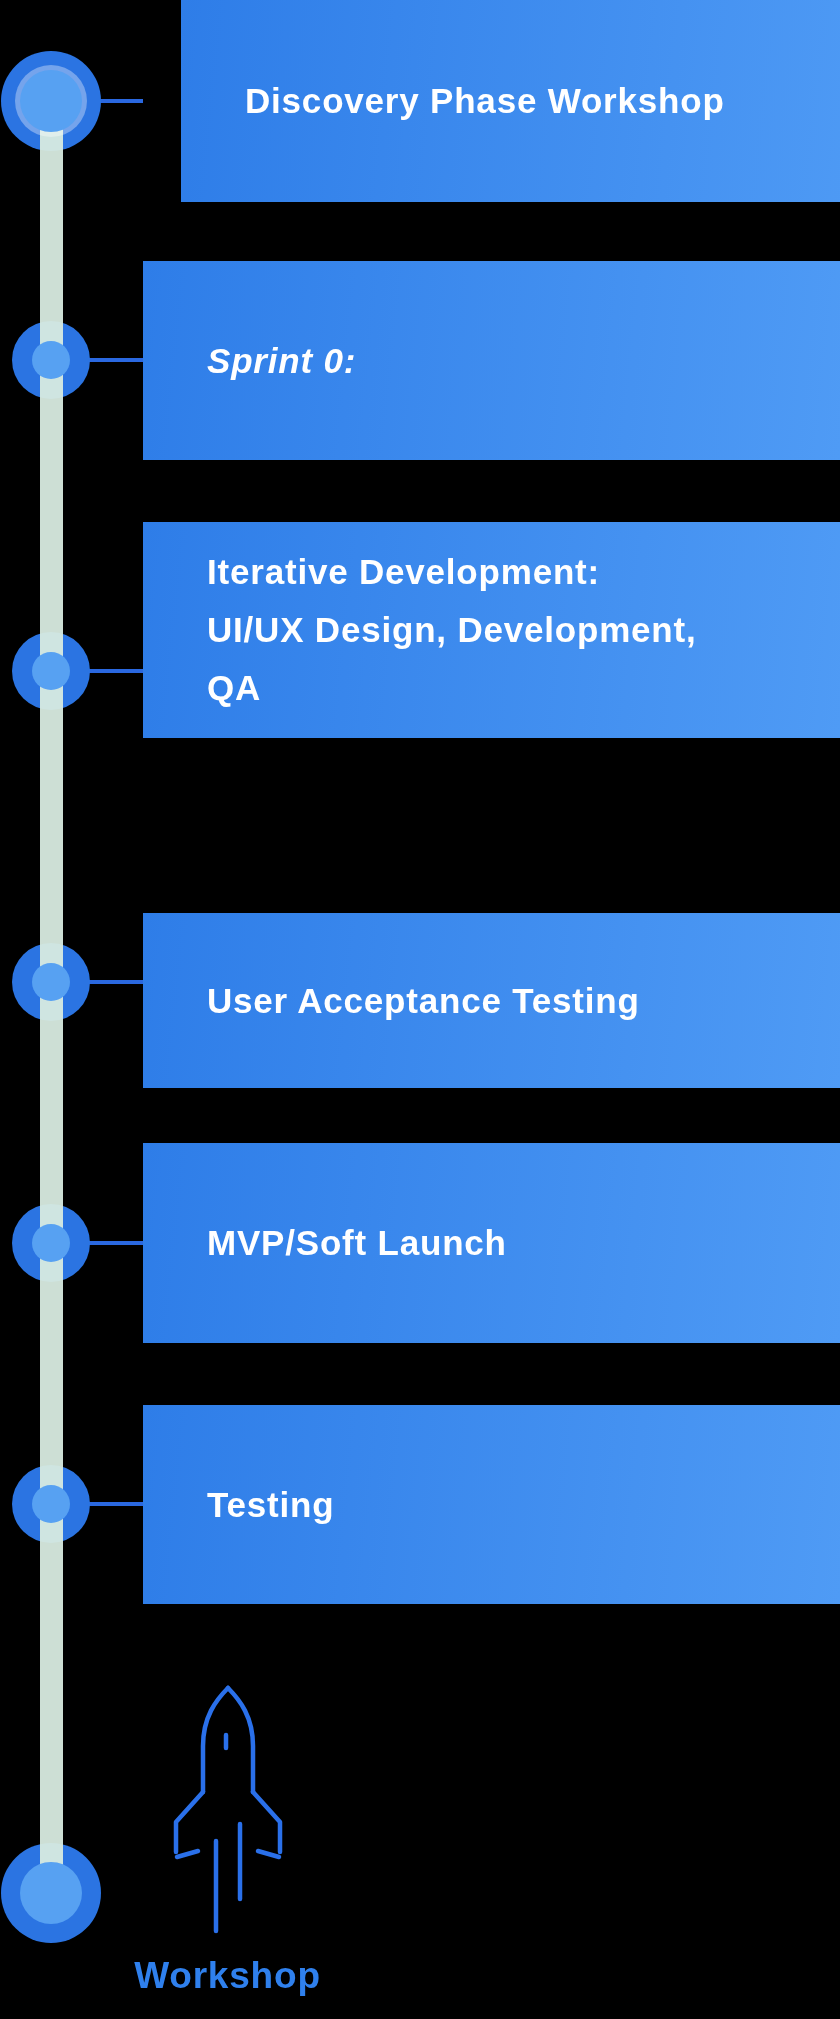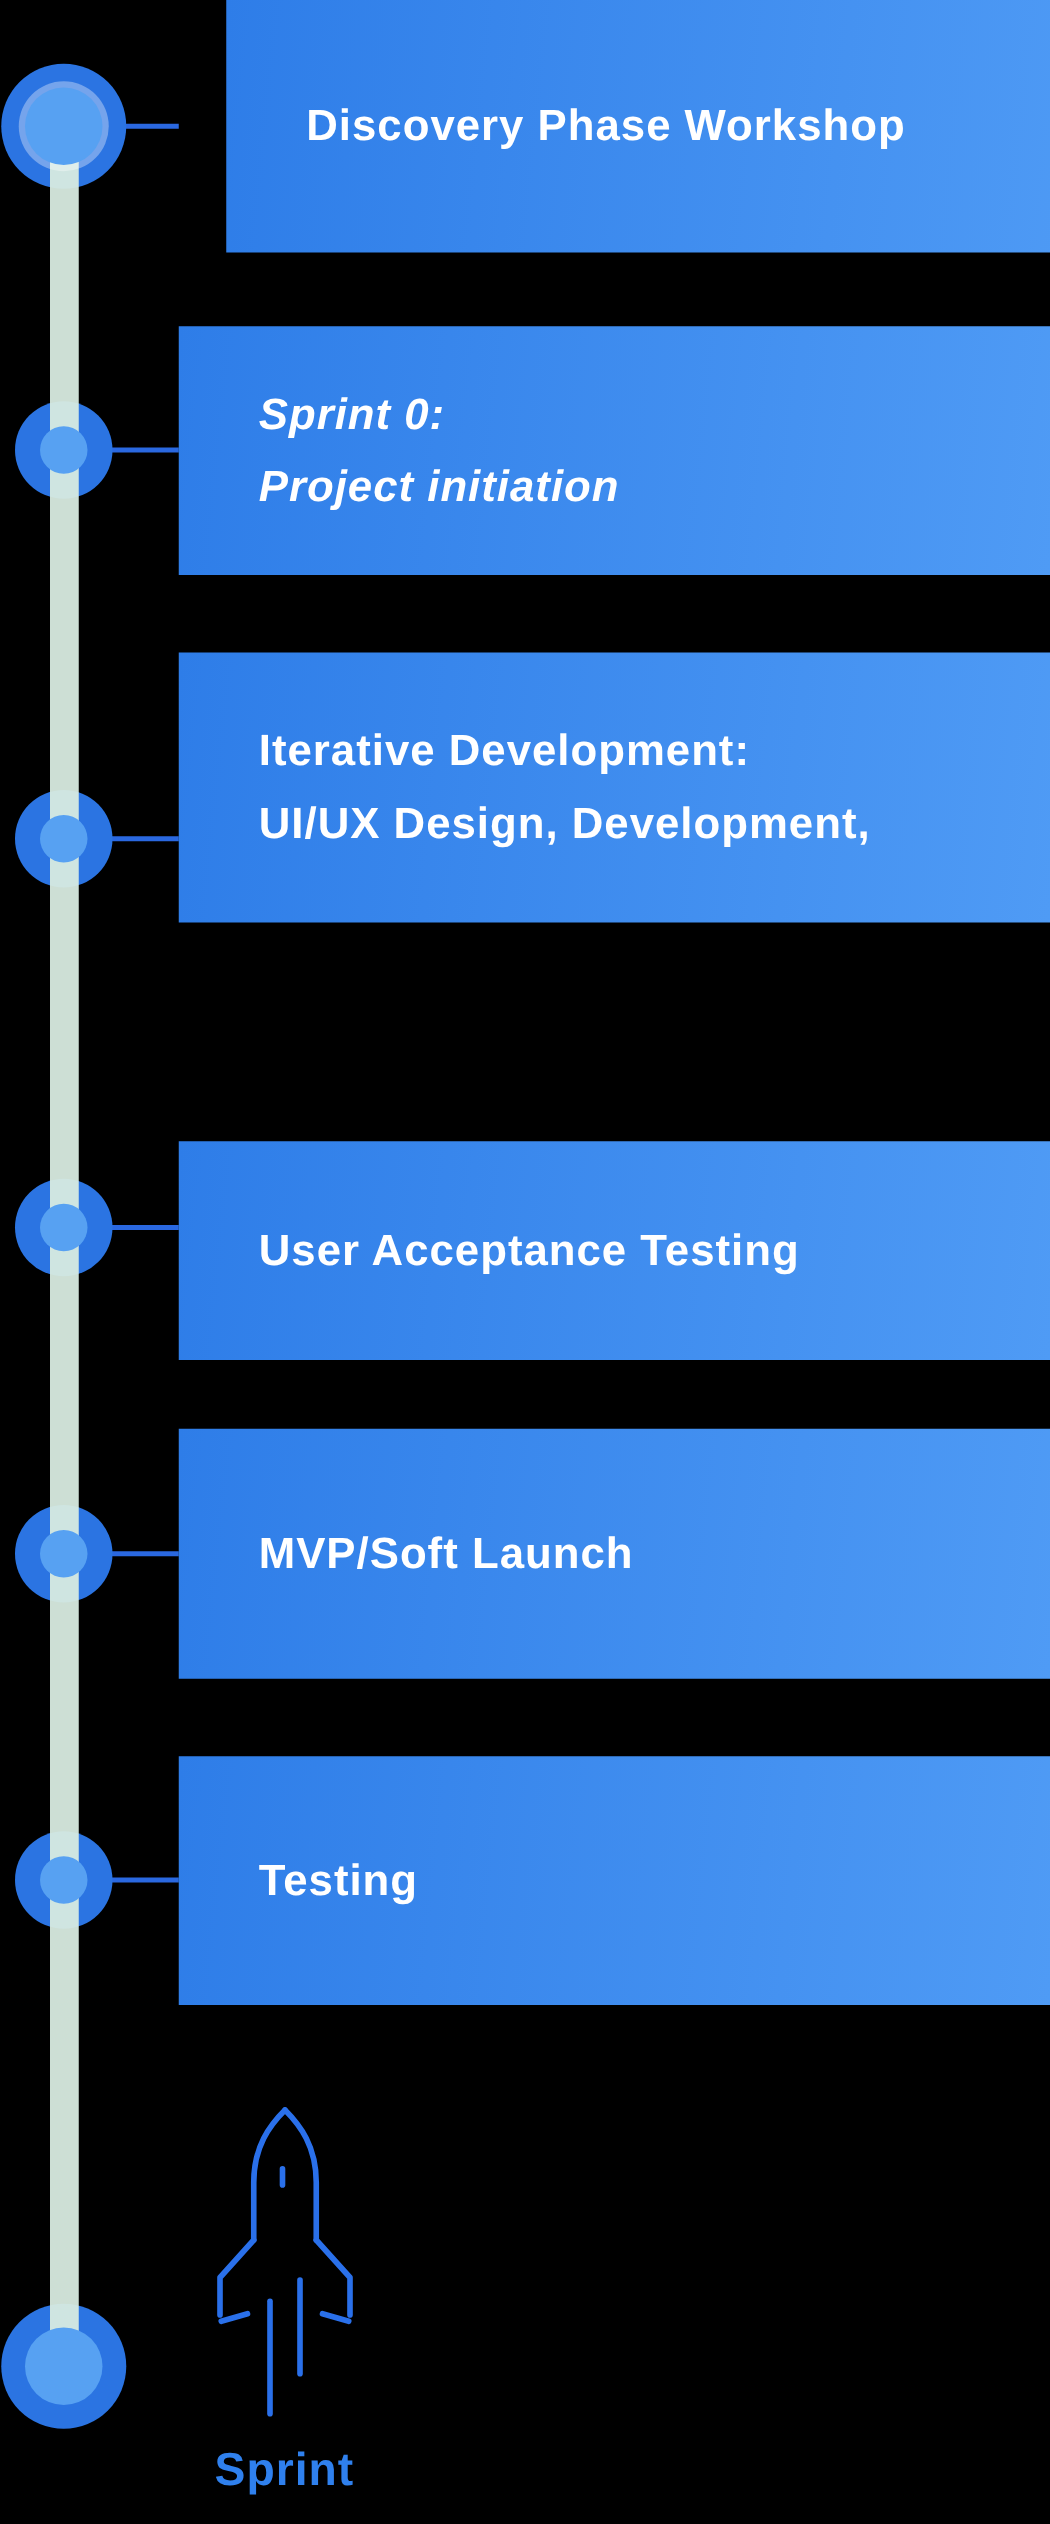--- a/index.html
+++ b/index.html
@@ -90,26 +90,26 @@
 <div class="node-inner mid-inner n5-inner"></div>
 <div class="node-inner mid-inner n6-inner"></div>
 <div class="node-inner n7-inner"></div>
 
 <div class="card card1">
   <div class="line">Discovery Phase Workshop</div>
 </div>
 
 <div class="card card2">
   <div class="line">Sprint 0:</div>
-  <div class="line">Project initiation</div>
 </div>
 
 <div class="card card3">
   <div class="line">Iterative Development:</div>
   <div class="line">UI/UX Design, Development,</div>
+  <div class="line">QA</div>
 </div>
 
 <div class="card card4">
   <div class="line">User Acceptance Testing</div>
 </div>
 
 <div class="card card5">
   <div class="line">MVP/Soft Launch</div>
 </div>
 
@@ -127,13 +127,13 @@
   <path d="M33 108 L 6 138 L 6 168"></path>
   <path d="M83 108 L 110 138 L 110 168"></path>
 
   <path d="M7 173 L 28 167"></path>
   <path d="M109 173 L 88 167"></path>
 
   <path d="M46 157 L 46 247"></path>
   <path d="M70 140 L 70 215"></path>
 </svg>
 
-<div class="support-label">Sprint</div>
+<div class="support-label">Workshop</div>
 
 </body></html>

